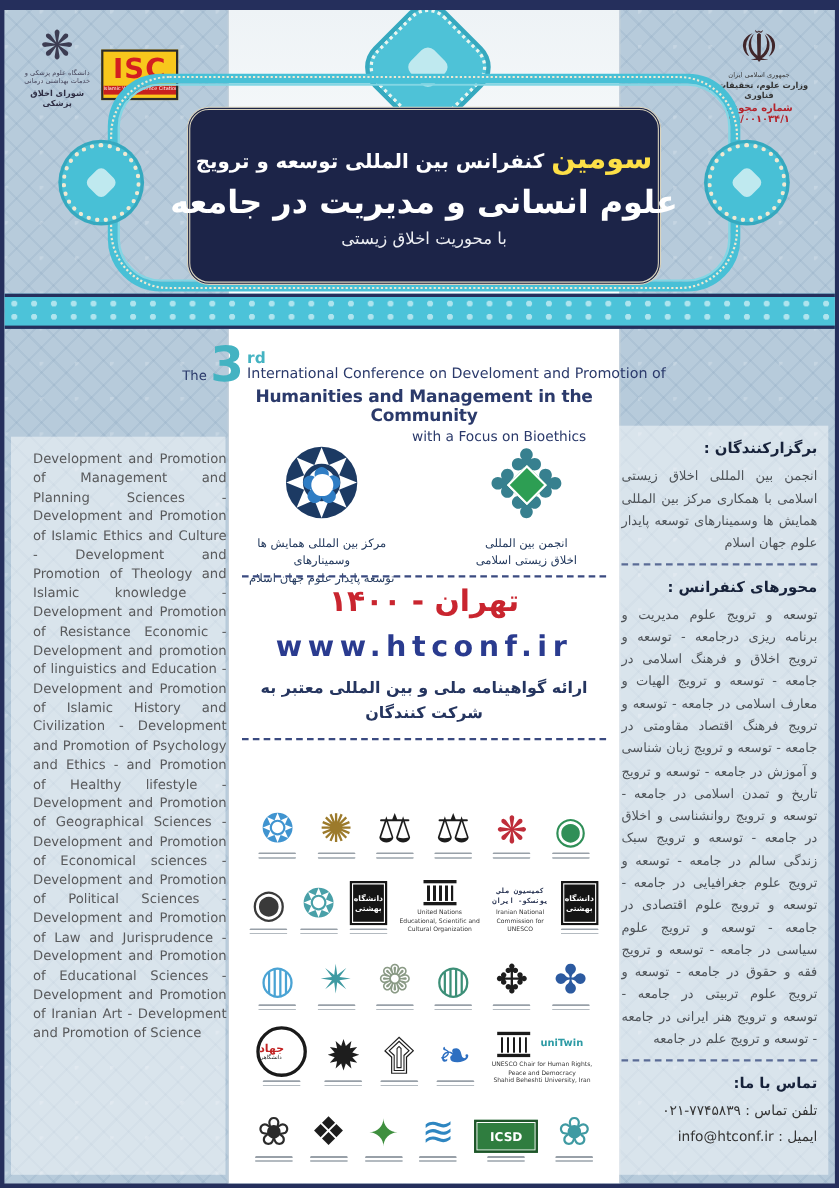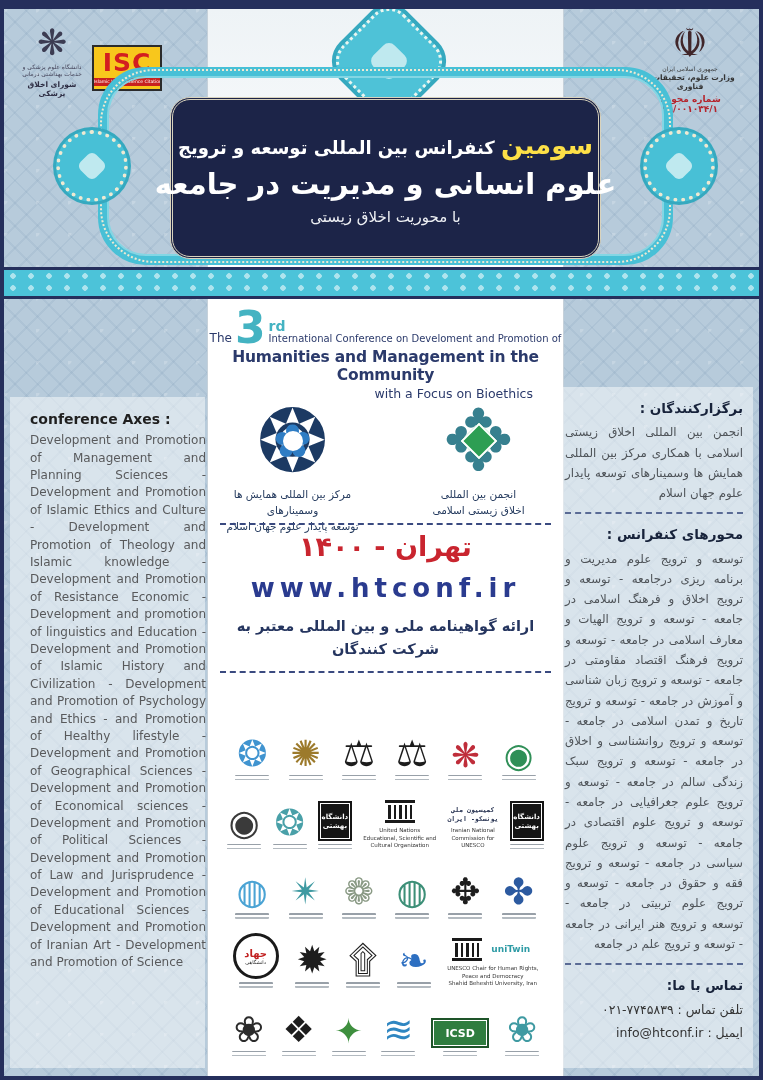--- a/index.html
+++ b/index.html
@@ -62,21 +62,21 @@
   .band{position:absolute;left:0;top:258px;width:100%;height:26px;z-index:2;background-color:#4cc3d9;
     background-image:radial-gradient(circle, rgba(255,255,255,.55) 2.5px, transparent 3px);
     background-size:18px 12px;border-top:3px solid #252f5c;border-bottom:3px solid #252f5c;box-sizing:content-box;}
   
   .title-en{position:absolute;top:296px;left:0;right:0;text-align:center;color:#2b3a6b;}
   .t1{display:flex;justify-content:center;align-items:flex-end;gap:3px;}
   .t1 .the{font-size:12px;padding-bottom:1px;}
   .t1 .num{font-size:44px;font-weight:bold;color:#44b3c2;line-height:.78;}
   .t1 .stack{display:flex;flex-direction:column;align-items:flex-start;margin-top:14px;}
   .t1 .ord{font-size:14px;font-weight:bold;color:#44b3c2;line-height:1;}
-  .t1 .l1{font-size:10px;white-space:nowrap;line-height:1.25;}
+  .t1 .l1{font-size:13px;white-space:nowrap;line-height:1.25;}
   .t2{font-size:15.5px;font-weight:bold;margin-top:2px;letter-spacing:-.2px;}
   .t3{font-size:12.5px;text-align:right;padding-right:30px;margin-top:2px;}
   
   .org-row{position:absolute;top:386px;left:0;right:0;display:flex;justify-content:center;gap:28px;}
   .org{width:158px;text-align:center;}
   .art{position:relative;height:92px;}
   .art span, .art i{position:absolute;left:50%;top:50%;transform:translate(-50%,-50%);line-height:1;}
   .art-l .a1{font-size:84px;color:#37808f;}
   .art-l .a2{width:26px;height:26px;background:#2d9e53;transform:translate(-50%,-50%) rotate(45deg);
     box-shadow:inset 0 0 0 2px #fff;}
@@ -97,21 +97,21 @@
   
   #sponsors{position:absolute;top:710px;left:8px;right:8px;}
   .sp-row{display:flex;justify-content:space-evenly;align-items:flex-end;margin-bottom:7px;min-height:62px;}
   .sp{display:flex;flex-direction:column;align-items:center;justify-content:flex-end;gap:3px;}
   .sp .g{line-height:1;}
   .capline{width:34px;height:6px;border-radius:1px;
     background:linear-gradient(#98a0a8 0 1.5px,transparent 1.5px 4px,#b3bac0 4px 5.5px,transparent 5.5px);}
   .sq{width:34px;height:40px;background:#151515;color:#fff;display:flex;flex-direction:column;align-items:center;
     justify-content:center;gap:1px;font-size:7px;box-shadow:inset 0 0 0 2px #151515,inset 0 0 0 3px #fff;direction:rtl;}
   .ring{width:40px;height:40px;border:3px solid #1a1a1a;border-radius:50%;display:flex;flex-direction:column;
-    align-items:center;justify-content:center;background:#fff;direction:rtl;}
+    align-items:flex-end;justify-content:center;background:#fff;direction:rtl;}
   .ring .rt{color:#c22222;font-size:10px;}
   .ring .rs{font-size:5px;color:#222;font-style:normal;}
   .temple{position:relative;width:24px;height:14px;display:inline-block;margin:6px 0 5px;
     background:repeating-linear-gradient(90deg,#1a1a1a 0 2.5px,transparent 2.5px 5.5px);}
   .temple::before{content:"";position:absolute;left:-3px;right:-3px;top:-5px;height:3px;background:#1a1a1a;}
   .temple::after{content:"";position:absolute;left:-3px;right:-3px;bottom:-4px;height:2.5px;background:#1a1a1a;}
   .mc{font-size:5.5px;color:#333;line-height:1.4;text-align:center;display:block;}
   .fa-mc{direction:rtl;font-size:6.5px;color:#1e2a4a;font-weight:bold;font-family:Liberation Mono, monospace;}
   .row2{display:flex;align-items:center;gap:12px;}
   .ut{color:#2e9ba5;font-size:9px;}
@@ -359,21 +359,20 @@
       <div class="b3">با محوریت اخلاق زیستی</div>
     </div>
   </div>
 
   <div class="band"></div>
 
   <div class="side-panel left-panel"></div>
   <div class="side-panel right-panel"></div>
 
   <div class="axes">
-    <h3>conference Axes :</h3>
     <span>Development and Promotion of Management and Planning Sciences - Development and Promotion of Islamic Ethics and Culture - Development and Promotion of Theology and Islamic knowledge - Development and Promotion of Resistance Economic - Development and promotion of linguistics and Education - Development and Promotion of Islamic History and Civilization - Development and Promotion of Psychology and Ethics - and Promotion of Healthy lifestyle - Development and Promotion of Geographical Sciences - Development and Promotion of Economical sciences - Development and Promotion of Political Sciences - Development and Promotion of Law and Jurisprudence - Development and Promotion of Educational Sciences - Development and Promotion of Iranian Art - Development and Promotion of Science</span>
   </div>
 
   <div class="fa-col">
     <h3>برگزارکنندگان :</h3>
     <div>انجمن بین المللی اخلاق زیستی اسلامی با همکاری مرکز بین المللی همایش ها وسمینارهای توسعه پایدار علوم جهان اسلام</div>
     <div class="dash"></div>
     <h3>محورهای کنفرانس :</h3>
     <div>توسعه و ترویج علوم مدیریت و برنامه ریزی درجامعه - توسعه و ترویج اخلاق و فرهنگ اسلامی در جامعه - توسعه و ترویج الهیات و معارف اسلامی در جامعه - توسعه و ترویج فرهنگ اقتصاد مقاومتی در جامعه - توسعه و ترویج زبان شناسی و آموزش در جامعه - توسعه و ترویج تاریخ و تمدن اسلامی در جامعه - توسعه و ترویج روانشناسی و اخلاق در جامعه - توسعه و ترویج سبک زندگی سالم در جامعه - توسعه و ترویج علوم جغرافیایی در جامعه - توسعه و ترویج علوم اقتصادی در جامعه - توسعه و ترویج علوم سیاسی در جامعه - توسعه و ترویج فقه و حقوق در جامعه - توسعه و ترویج علوم تربیتی در جامعه - توسعه و ترویج هنر ایرانی در جامعه - توسعه و ترویج علم در جامعه</div>
     <div class="dash"></div>

